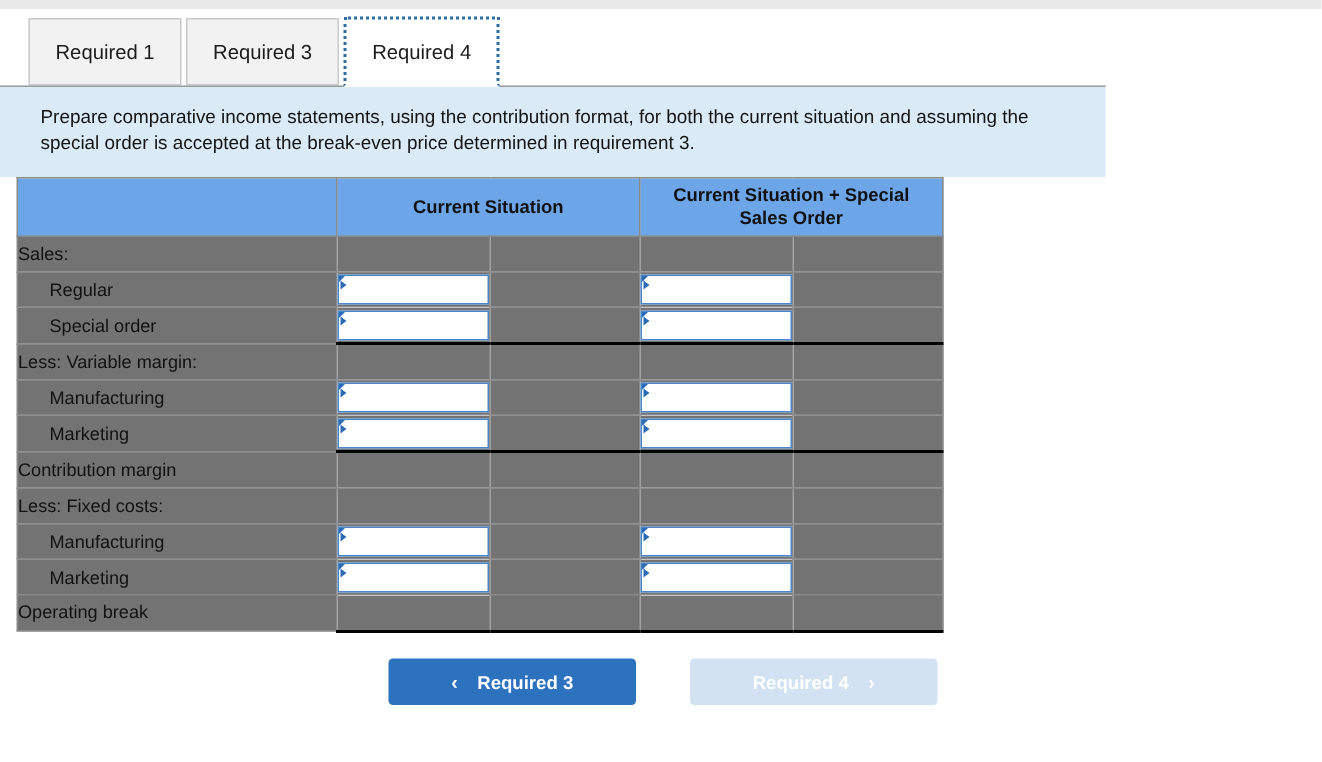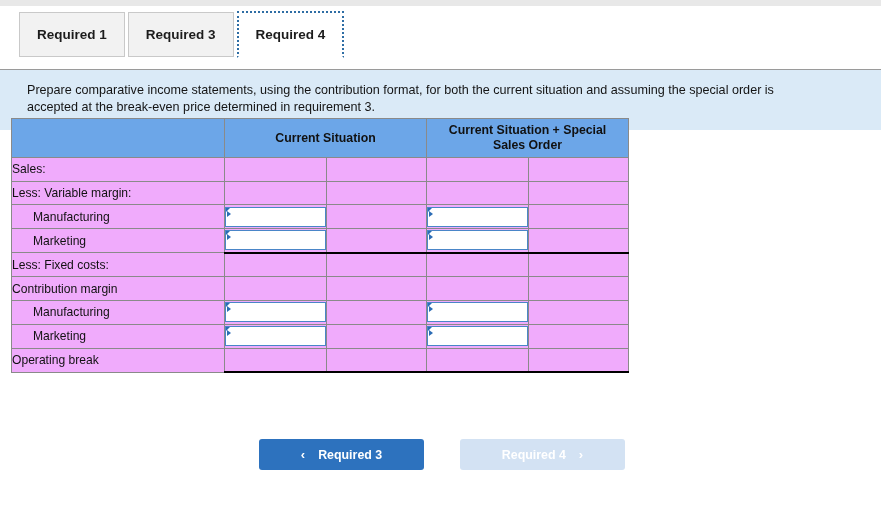--- a/index.html
+++ b/index.html
@@ -42,38 +42,37 @@
     display: flex;
     align-items: center;
     justify-content: center;
     background: #f2f2f2;
     border: 1px solid #c9c9c9;
     border-bottom: 1px solid #c9c9c9;
     font-size: 13.5px;
     color: #1c1c1c;
     margin-right: 3px;
     white-space: nowrap;
-    font-weight: bold;
   }
   .tab.active {
     background: #ffffff;
     border: 2px dotted #2e6da4;
     border-bottom: 2px solid #ffffff;
     position: relative;
     z-index: 3;
     margin-bottom: -1px;
     height: 47px;
   }
 
   
   .instruction-panel {
     position: absolute;
-    top: 69px;
+    top: 57px;
     left: 0;
-    width: 881px;
+    width: 737px;
     box-sizing: border-box;
     background: #daeaf7;
     border-top: 1px solid #9a9a9a;
     padding: 12px 28px 14px 27px;
   }
   .instruction-text {
     font-size: 12.6px;
     line-height: 17px;
     color: #141414;
     max-width: 800px;
@@ -103,21 +102,21 @@
     font-weight: bold;
     text-align: center;
     height: 38px;
     line-height: 15px;
     padding: 0 4px;
   }
   .hdr-blank { background: #6ca6e8; }
 
   .fin-table tbody td {
     height: 22.7px;
-    background: #f0abfc;
+    background: #737373;
     margin-top: 35px;
   }
   .lbl {
     padding-left: 5px;
     font-size: 12.1px;
     color: #111111;
     white-space: nowrap;
   }
   .lbl.indent { padding-left: 21px; }
 
@@ -240,20 +239,42 @@
   </thead>
   <tbody id="table-body">
       <tr>
         <td class="lbl">Sales:</td>
         <td class="cell-input"></td>
         <td class="cell-total"></td>
         <td class="cell-input"></td>
         <td class="cell-total"></td>
       </tr>
       <tr>
+        <td class="lbl indent">Regular</td>
+        <td class="cell-input">
+          <div class="inputbox"></div>
+        </td>
+        <td class="cell-total"></td>
+        <td class="cell-input">
+          <div class="inputbox"></div>
+        </td>
+        <td class="cell-total"></td>
+      </tr>
+      <tr>
+        <td class="lbl indent">Special order</td>
+        <td class="cell-input heavy-bottom">
+          <div class="inputbox"></div>
+        </td>
+        <td class="cell-total heavy-bottom"></td>
+        <td class="cell-input heavy-bottom">
+          <div class="inputbox"></div>
+        </td>
+        <td class="cell-total heavy-bottom"></td>
+      </tr>
+      <tr>
         <td class="lbl">Less: Variable margin:</td>
         <td class="cell-input"></td>
         <td class="cell-total"></td>
         <td class="cell-input"></td>
         <td class="cell-total"></td>
       </tr>
       <tr>
         <td class="lbl indent">Manufacturing</td>
         <td class="cell-input">
           <div class="inputbox"></div>
@@ -269,28 +290,28 @@
         <td class="cell-input heavy-bottom">
           <div class="inputbox"></div>
         </td>
         <td class="cell-total heavy-bottom"></td>
         <td class="cell-input heavy-bottom">
           <div class="inputbox"></div>
         </td>
         <td class="cell-total heavy-bottom"></td>
       </tr>
       <tr>
+        <td class="lbl">Contribution margin</td>
+        <td class="cell-input"></td>
+        <td class="cell-total"></td>
+        <td class="cell-input"></td>
+        <td class="cell-total"></td>
+      </tr>
+      <tr>
         <td class="lbl">Less: Fixed costs:</td>
-        <td class="cell-input"></td>
-        <td class="cell-total"></td>
-        <td class="cell-input"></td>
-        <td class="cell-total"></td>
-      </tr>
-      <tr>
-        <td class="lbl">Contribution margin</td>
         <td class="cell-input"></td>
         <td class="cell-total"></td>
         <td class="cell-input"></td>
         <td class="cell-total"></td>
       </tr>
       <tr>
         <td class="lbl indent">Manufacturing</td>
         <td class="cell-input">
           <div class="inputbox"></div>
         </td>

